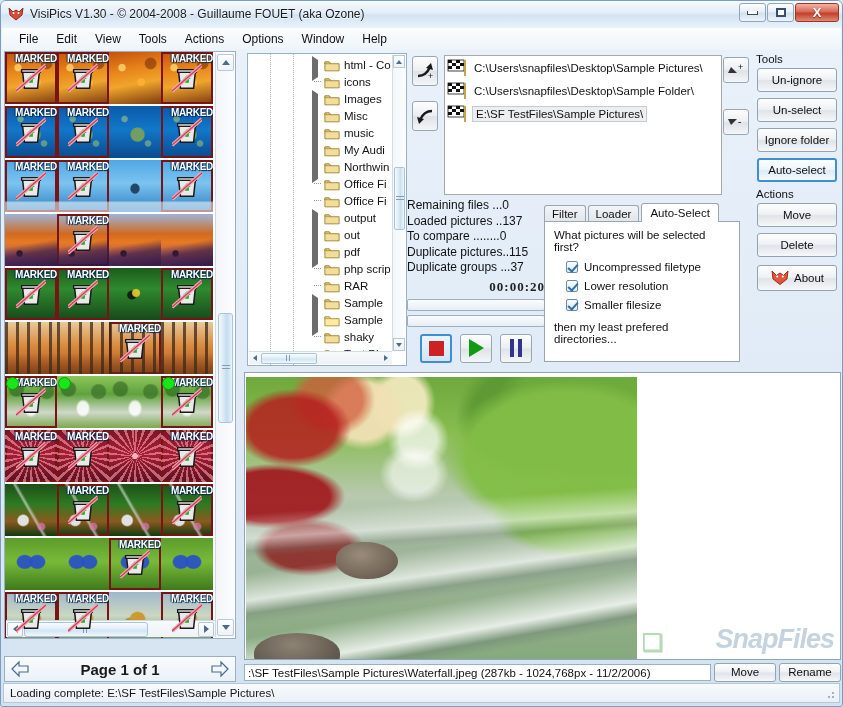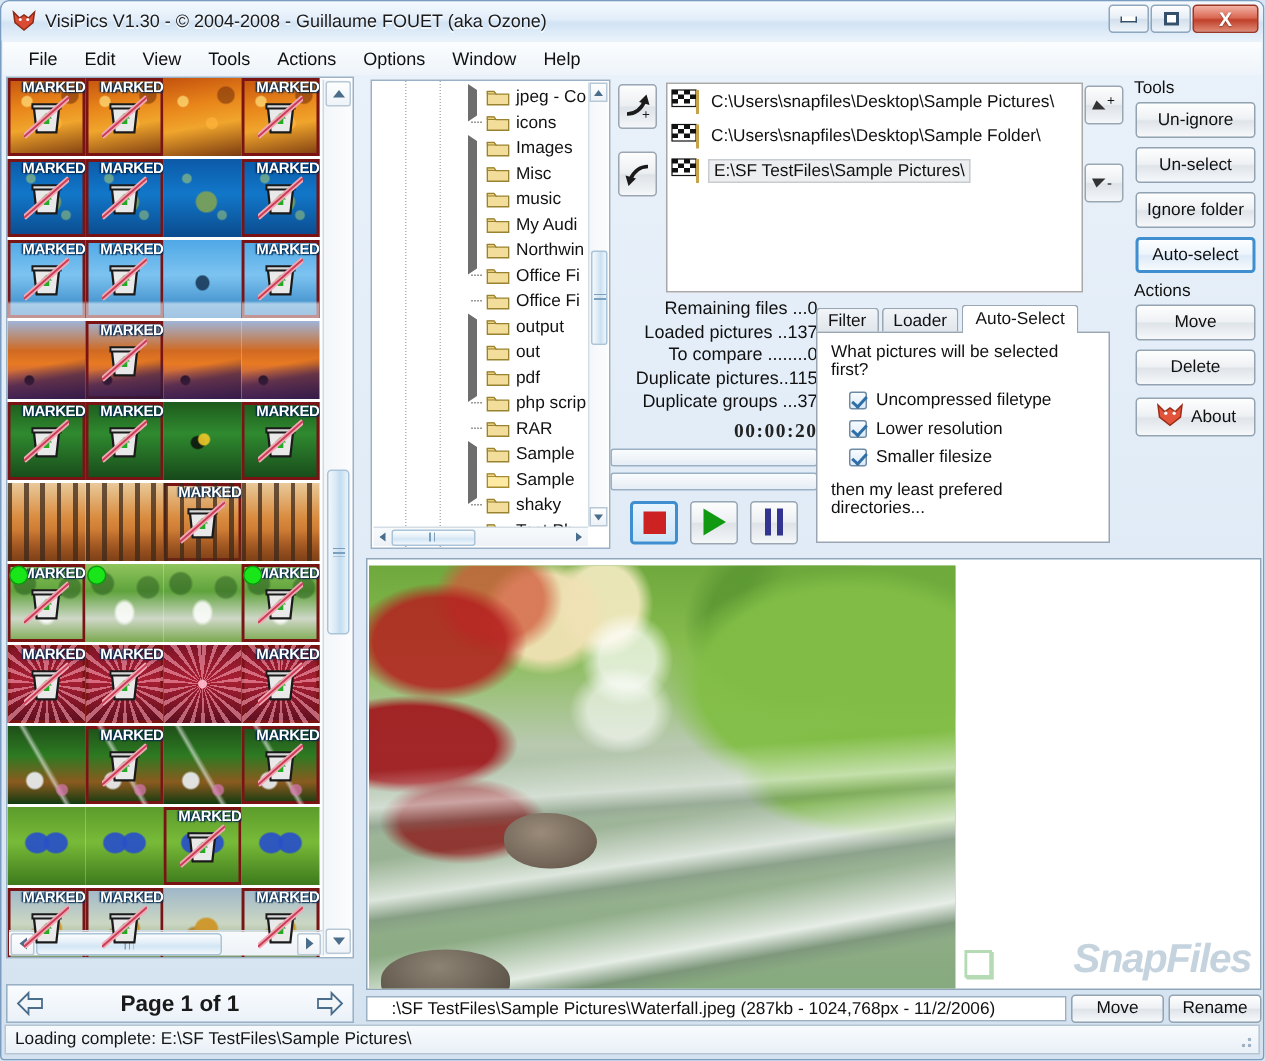--- a/index.html
+++ b/index.html
@@ -255,21 +255,21 @@
   }
   .ud-btns { position:absolute; left:722px; }
   .ud-btns .btn {
     width:26px; height:26px; border:1px solid #9aa7b3; border-radius:3px;
     background: linear-gradient(180deg,#fdfdfd,#eceff2 48%,#dee3e8 52%,#f4f6f8);
     display:flex; align-items:center; justify-content:center; gap:1px;
   }
 
   
   .stats { position:absolute; left:406px; top:197px; width:138px; }
-  .stat-line { font-size:12px; color:#111; line-height:15.5px; white-space:nowrap;text-align:right; }
+  .stat-line { font-size:12px; color:#111; line-height:15.5px; white-space:nowrap; }
   .timer { text-align:right; font-size:13px; font-weight:bold; color:#222;
     letter-spacing:1px; margin-top:3px; font-family:Liberation Serif, serif; }
   .pbar { height:12px; margin-top:4px; border:1px solid #9ab0c4; border-radius:2px;
     background: linear-gradient(180deg,#fafcfe,#e6edf4); }
   .xport { display:flex; gap:8px; margin-top:7px; justify-content:center; }
   .xbtn { width:32px; height:29px; border:1px solid #9aa7b3; border-radius:3px;
     background: linear-gradient(180deg,#fdfdfd,#eceff2 48%,#dee3e8 52%,#f4f6f8);
     display:flex;align-items:center;justify-content:center; }
   .xbtn.active { border:2px solid #3f8fd0; background:linear-gradient(180deg,#e8f4fd,#cfe6f8); }
   .sq-stop { width:15px; height:15px; background:#cc2222; }
@@ -363,21 +363,21 @@
   .wm-logo { position:absolute; right:172px; bottom:8px; width:26px; height:22px;
     color:rgba(120,190,120,.55); font-size:24px; font-weight:bold; }
 
   
   .filebar {
     position:absolute; left:243px; top:661px; width:597px; height:21px;
     display:flex; align-items:center;
   }
   .filefield {
     flex:1; height:17px; background:#fff; border:1px solid #9ab0c4;
-    display:flex; align-items:center; padding-left:16px; overflow:hidden;
+    display:flex; align-items:center; padding-left:3px; overflow:hidden;
   }
   .filefield span { font-size:11.5px; color:#101010; white-space:nowrap; }
   .fbtn {
     width:62px; height:19px; margin-left:3px; border:1px solid #93a3b2; border-radius:3px;
     background: linear-gradient(180deg,#fefefe,#eef1f4 47%,#dfe4e9 53%,#f6f8fa);
     font-size:11.5px; color:#101010; text-align:center; line-height:17px; flex:none;
   }
 </style>
 </head>
 <body>
@@ -760,21 +760,21 @@
   <div class="tree-panel">
     <div class="tree-vline"></div>
     <div class="tree-vline tree-vline2"></div>
     <div class="tree-inner" id="treelist">
         <div class="tree-row">
           <span class="expander"><i class="exp-tri"></i></span>
           <span class="folder-ico"><svg viewBox="0 0 18 14" width="16" height="13">
               <path d="M1 3 L6 3 L7.5 5 L17 5 L17 13 L1 13 Z" fill="#f2dd9a" stroke="#9a8330" stroke-width="1"></path>
               <path d="M1 3 L6 3 L7.5 5 L1 5 Z" fill="#e8cf80" stroke="#9a8330" stroke-width="0.8"></path>
             </svg></span>
-          <span class="tree-label">jpeg - Co</span>
+          <span class="tree-label">html - Co</span>
         </div>
         <div class="tree-row">
           <span class="dashline"></span>
           <span class="folder-ico"><svg viewBox="0 0 18 14" width="16" height="13">
               <path d="M1 3 L6 3 L7.5 5 L17 5 L17 13 L1 13 Z" fill="#f2dd9a" stroke="#9a8330" stroke-width="1"></path>
               <path d="M1 3 L6 3 L7.5 5 L1 5 Z" fill="#e8cf80" stroke="#9a8330" stroke-width="0.8"></path>
             </svg></span>
           <span class="tree-label">icons</span>
         </div>
         <div class="tree-row">

